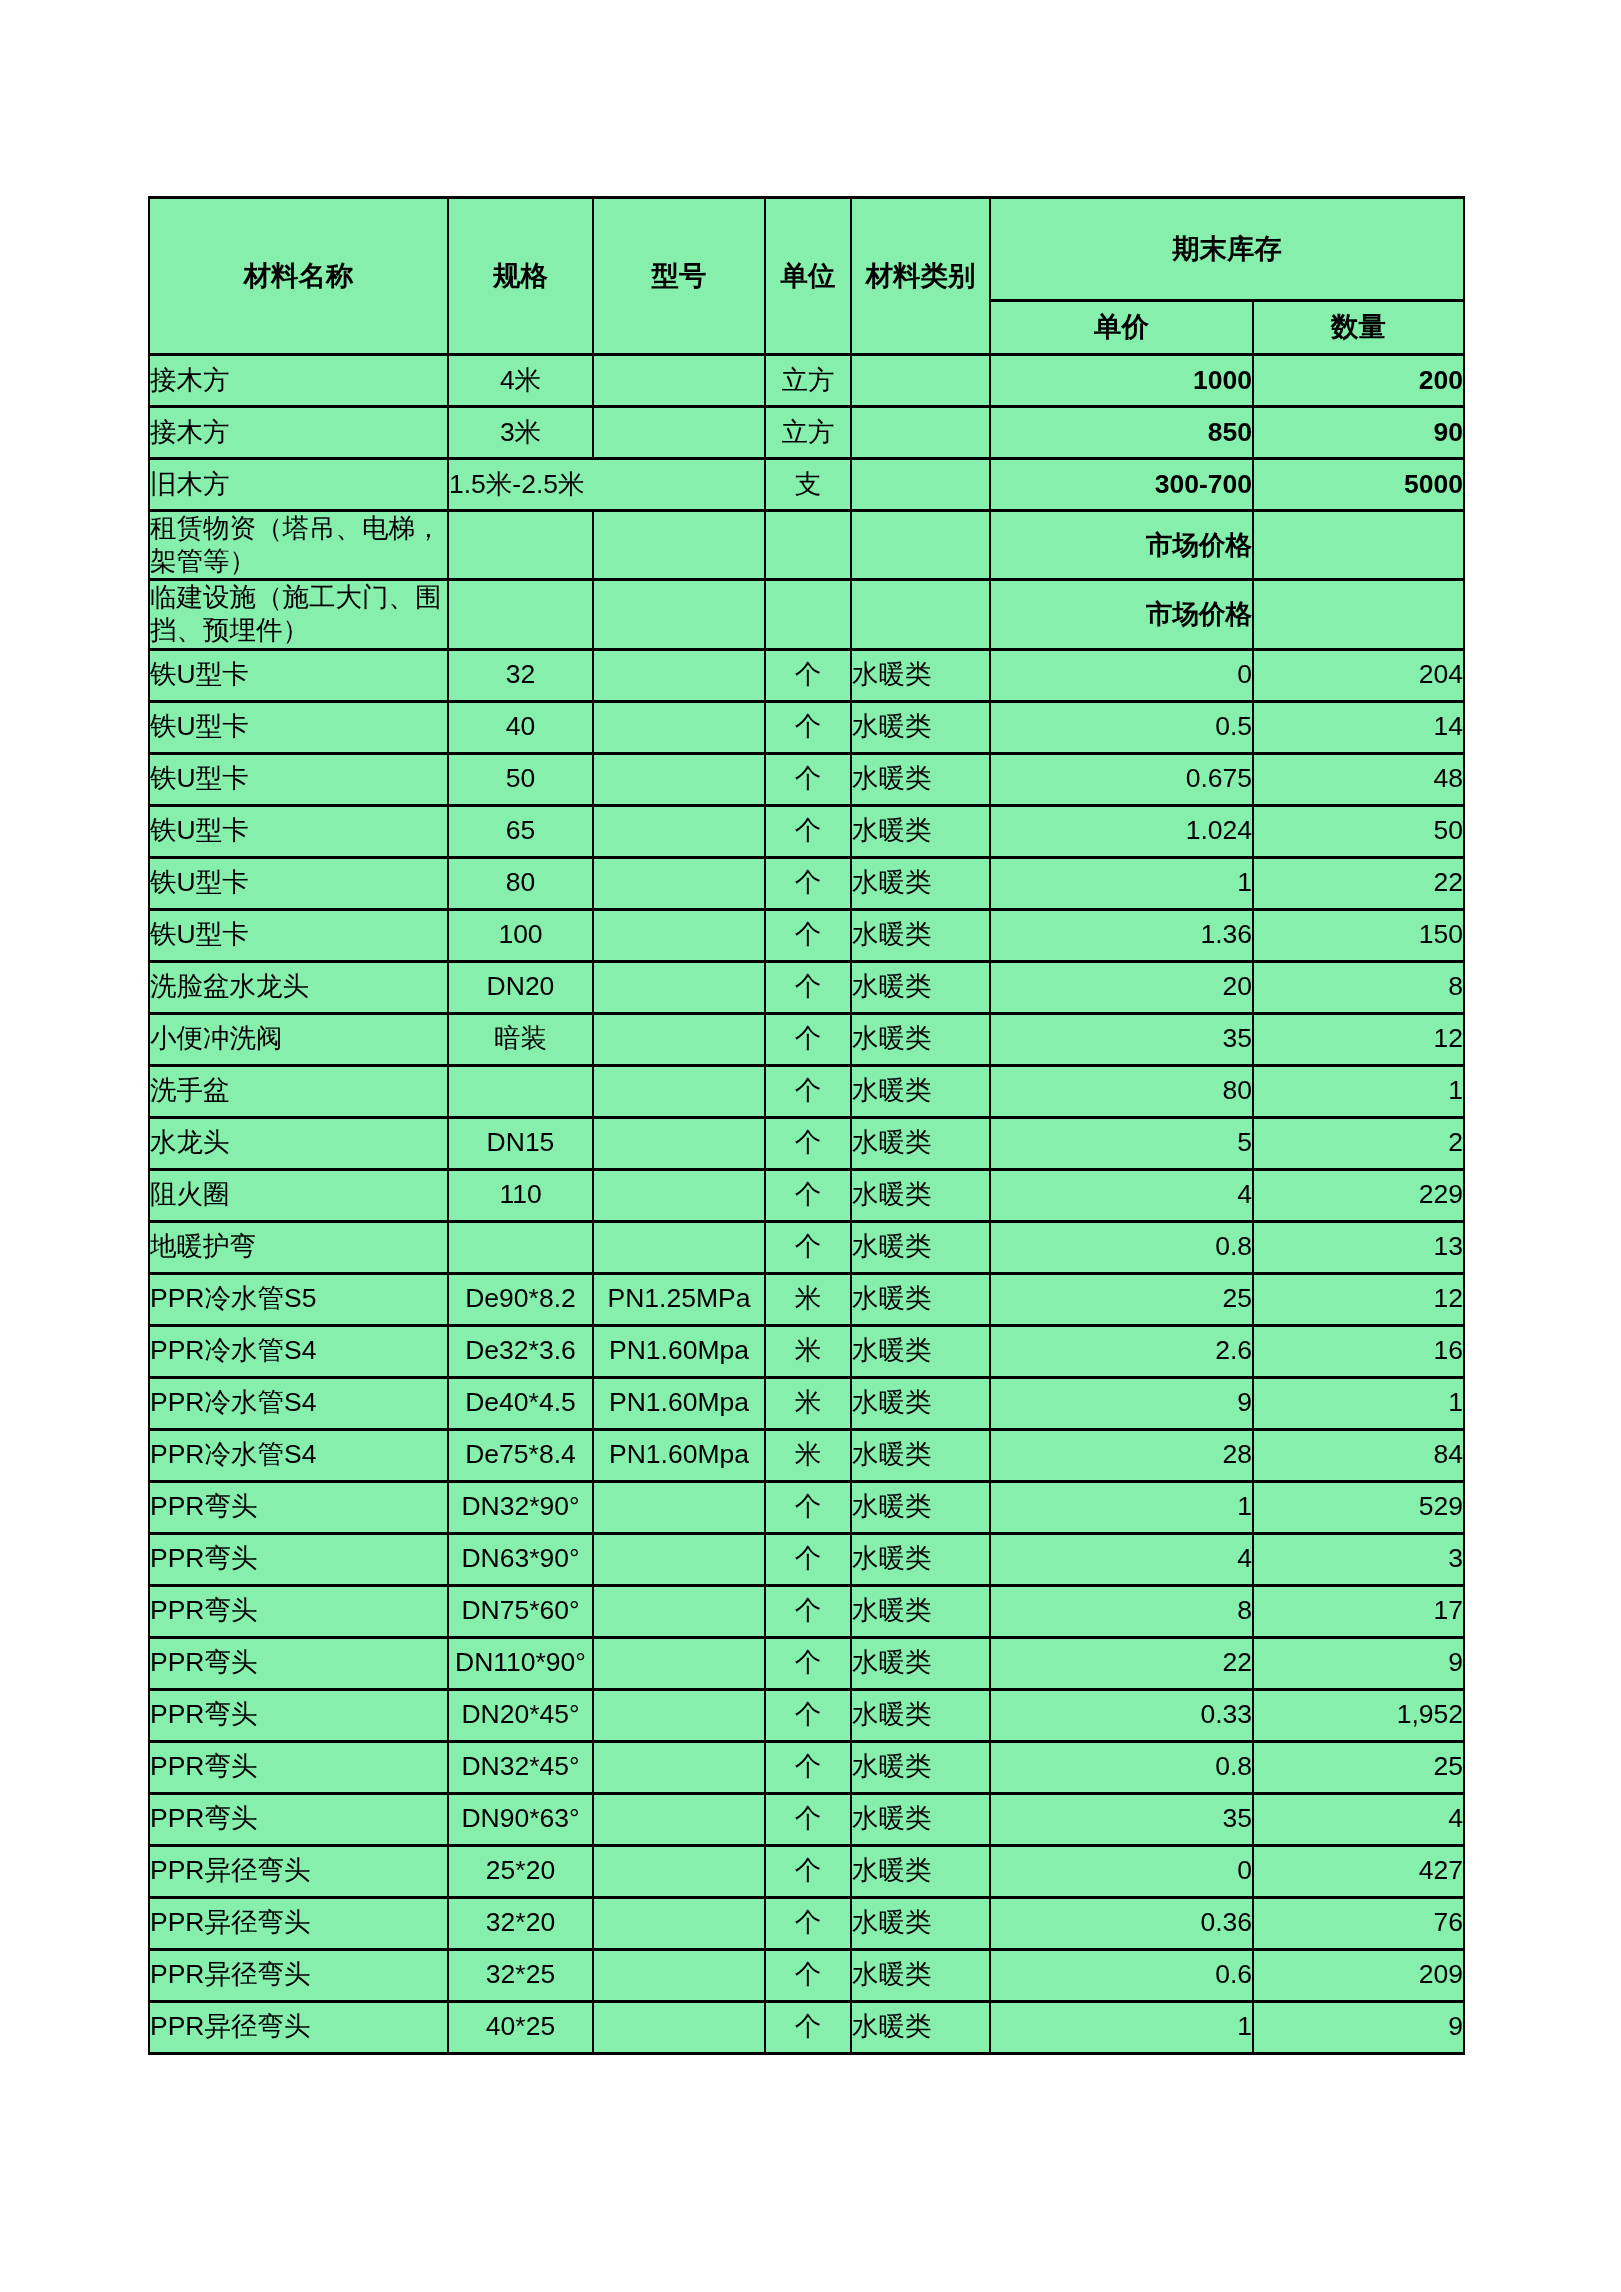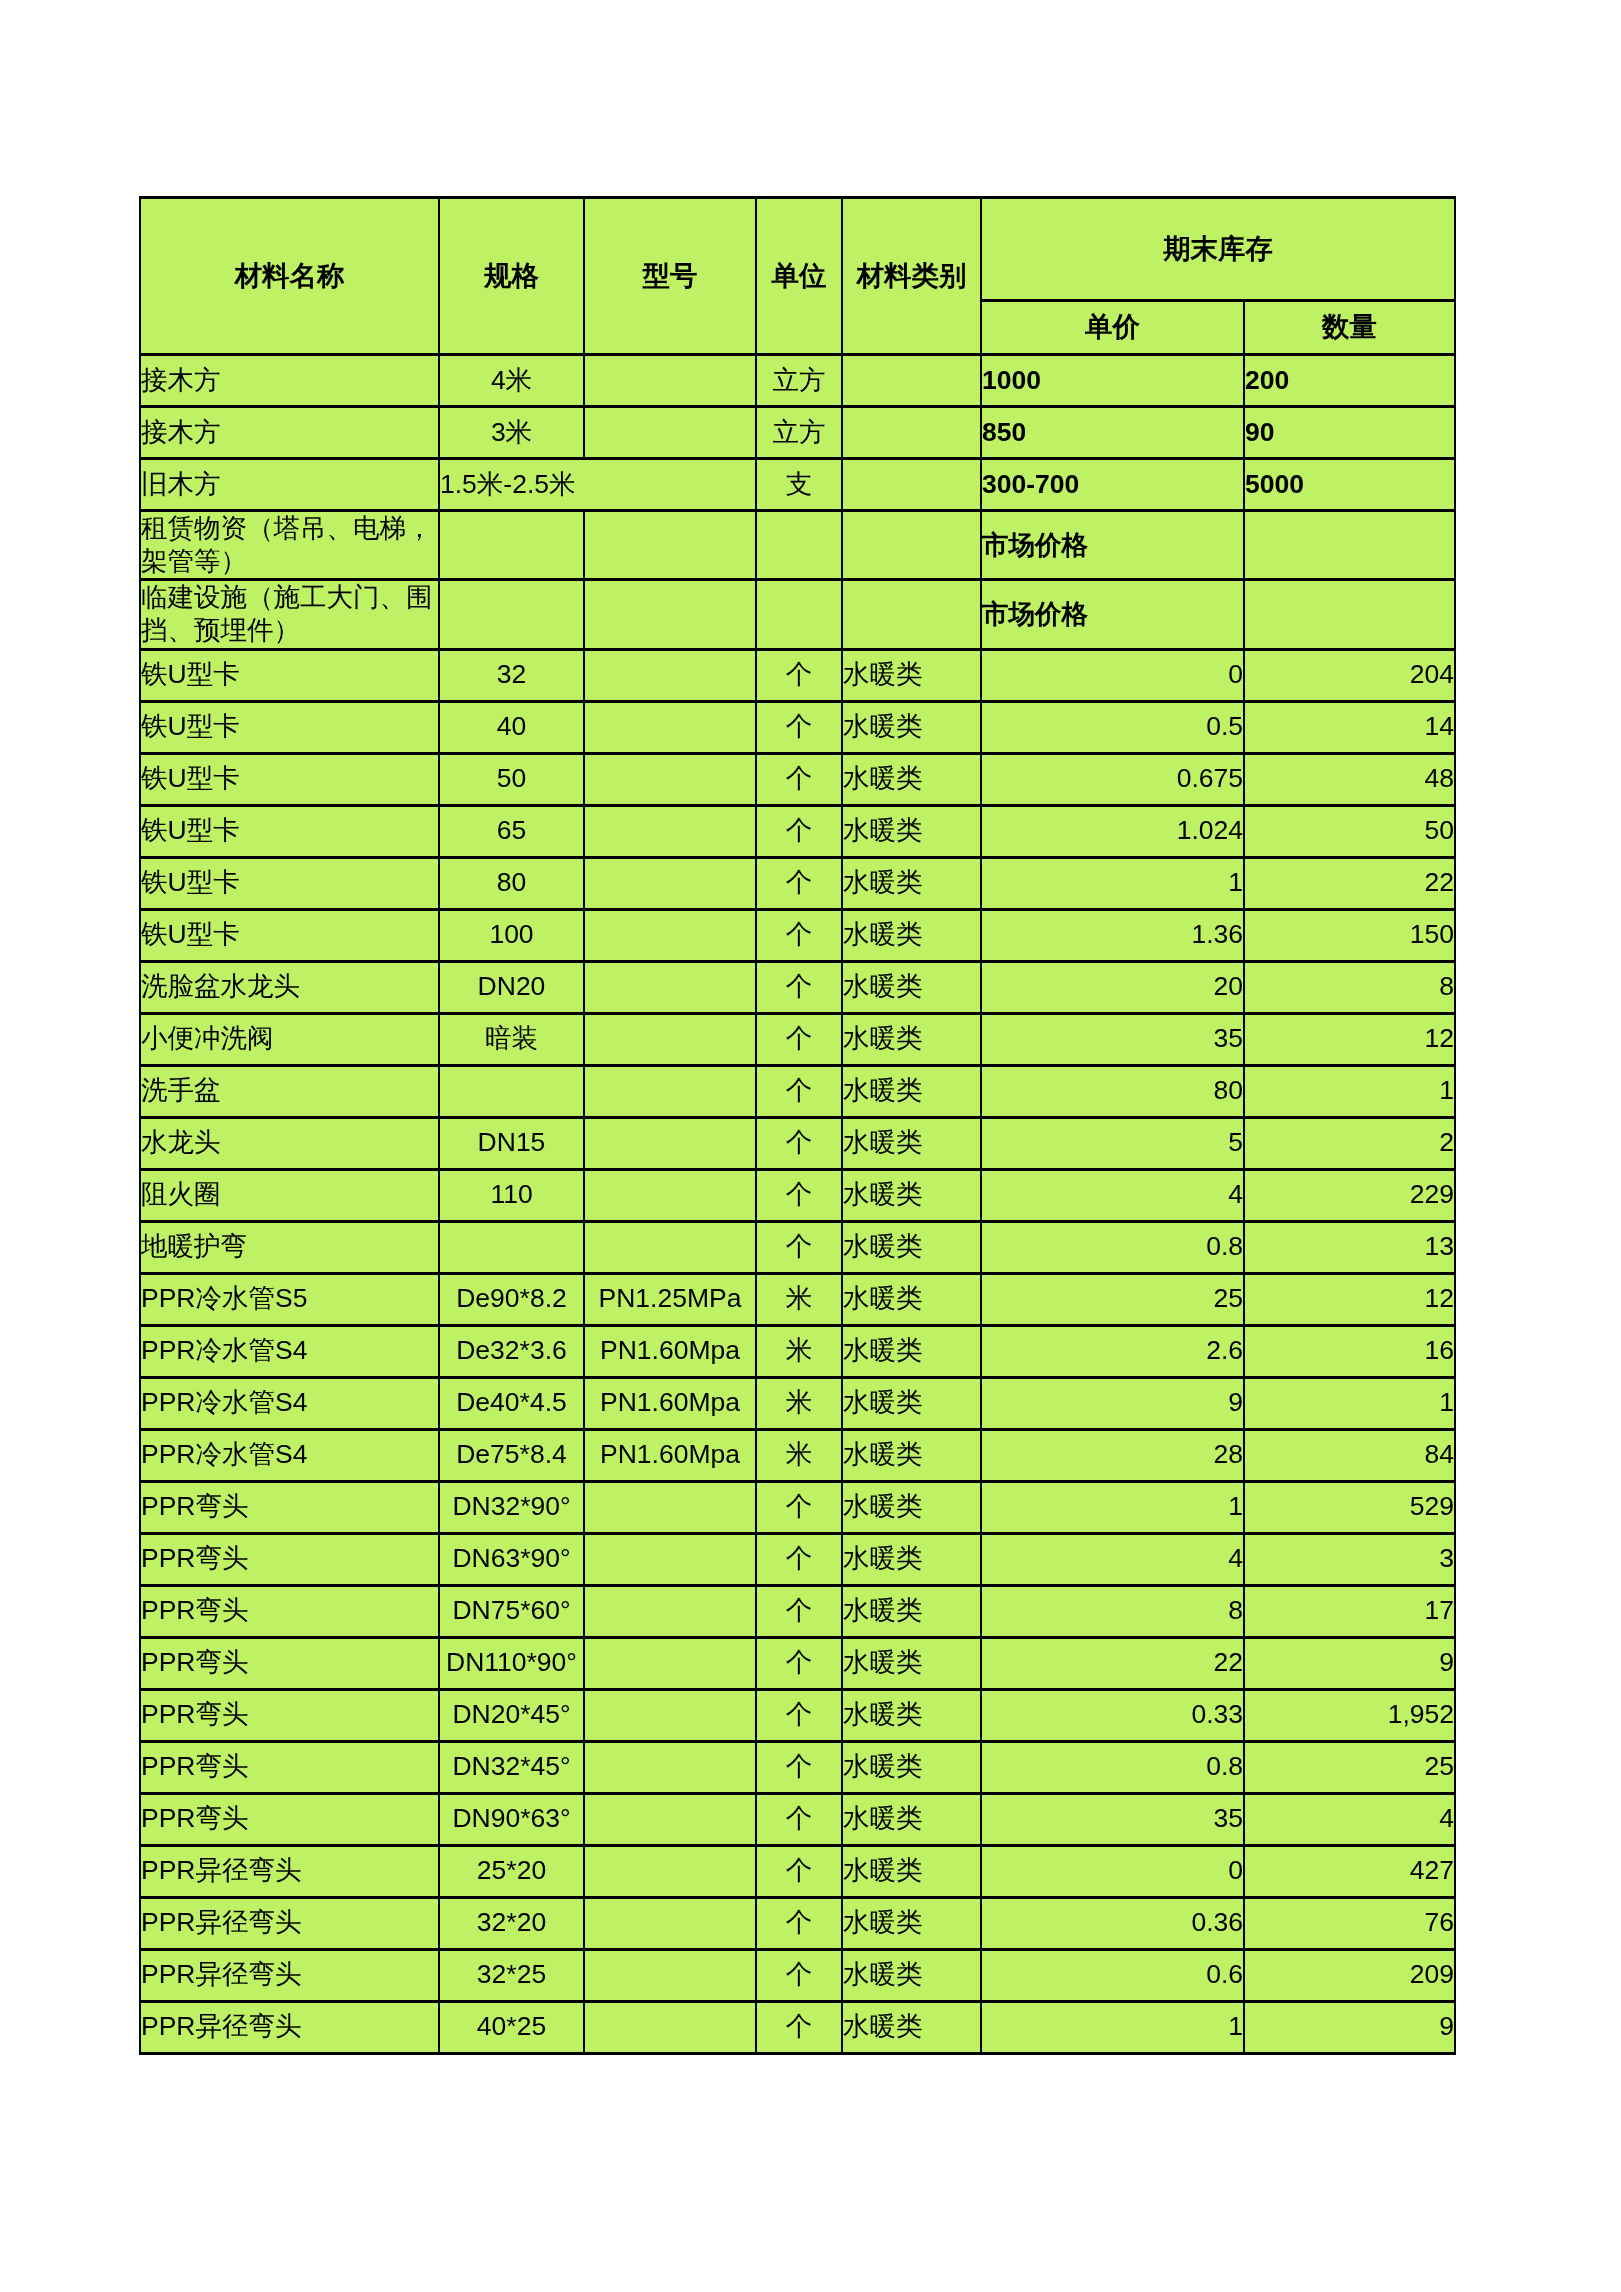--- a/index.html
+++ b/index.html
@@ -5,25 +5,25 @@
   html,body{margin:0;padding:0;background:#ffffff;}
   .page{
     position:relative;
     width:1621px;height:2293px;
     background:#ffffff;
     font-family:"Liberation Sans","DejaVu Sans",sans-serif;
     color:#000;
   }
   table.inv{
     position:absolute;
-    left:139px;top:196px;
+    left:148px;top:196px;
     border-collapse:collapse;
     table-layout:fixed;
     width:1314px;
-    background:#bef264;
+    background:#86efac;
   }
   table.inv th,table.inv td{
     border-left:2.9px solid #000;
     border-right:2.9px solid #000;
     border-top:3.9px solid #000;
     border-bottom:3.9px solid #000;
     font-size:26.5px;
     line-height:1.25;
     vertical-align:middle;
     padding:0;
@@ -39,21 +39,21 @@
   thead tr.h2{height:54px;}
   tbody tr{height:52px;}
   tbody tr.tall{height:67px;}
   td.name{text-align:left;padding-left:5.9px;}
   td.spec{text-align:center;}
   td.spec-merged{text-align:left;padding-left:5.9px;}
   td.model{text-align:center;margin-left:12px;}
   td.unit{text-align:center;margin-left:20px;}
   td.category{}
   td.num{text-align:right;padding-right:5.9px;}
-  td.sum{text-align:left;font-weight:bold;}
+  td.sum{text-align:right;font-weight:bold;}
 </style>
 </head>
 <body>
 
 <div class="page">
   <table class="inv">
     <colgroup>
       <col style="width:299px">
       <col style="width:145px">
       <col style="width:172px">

